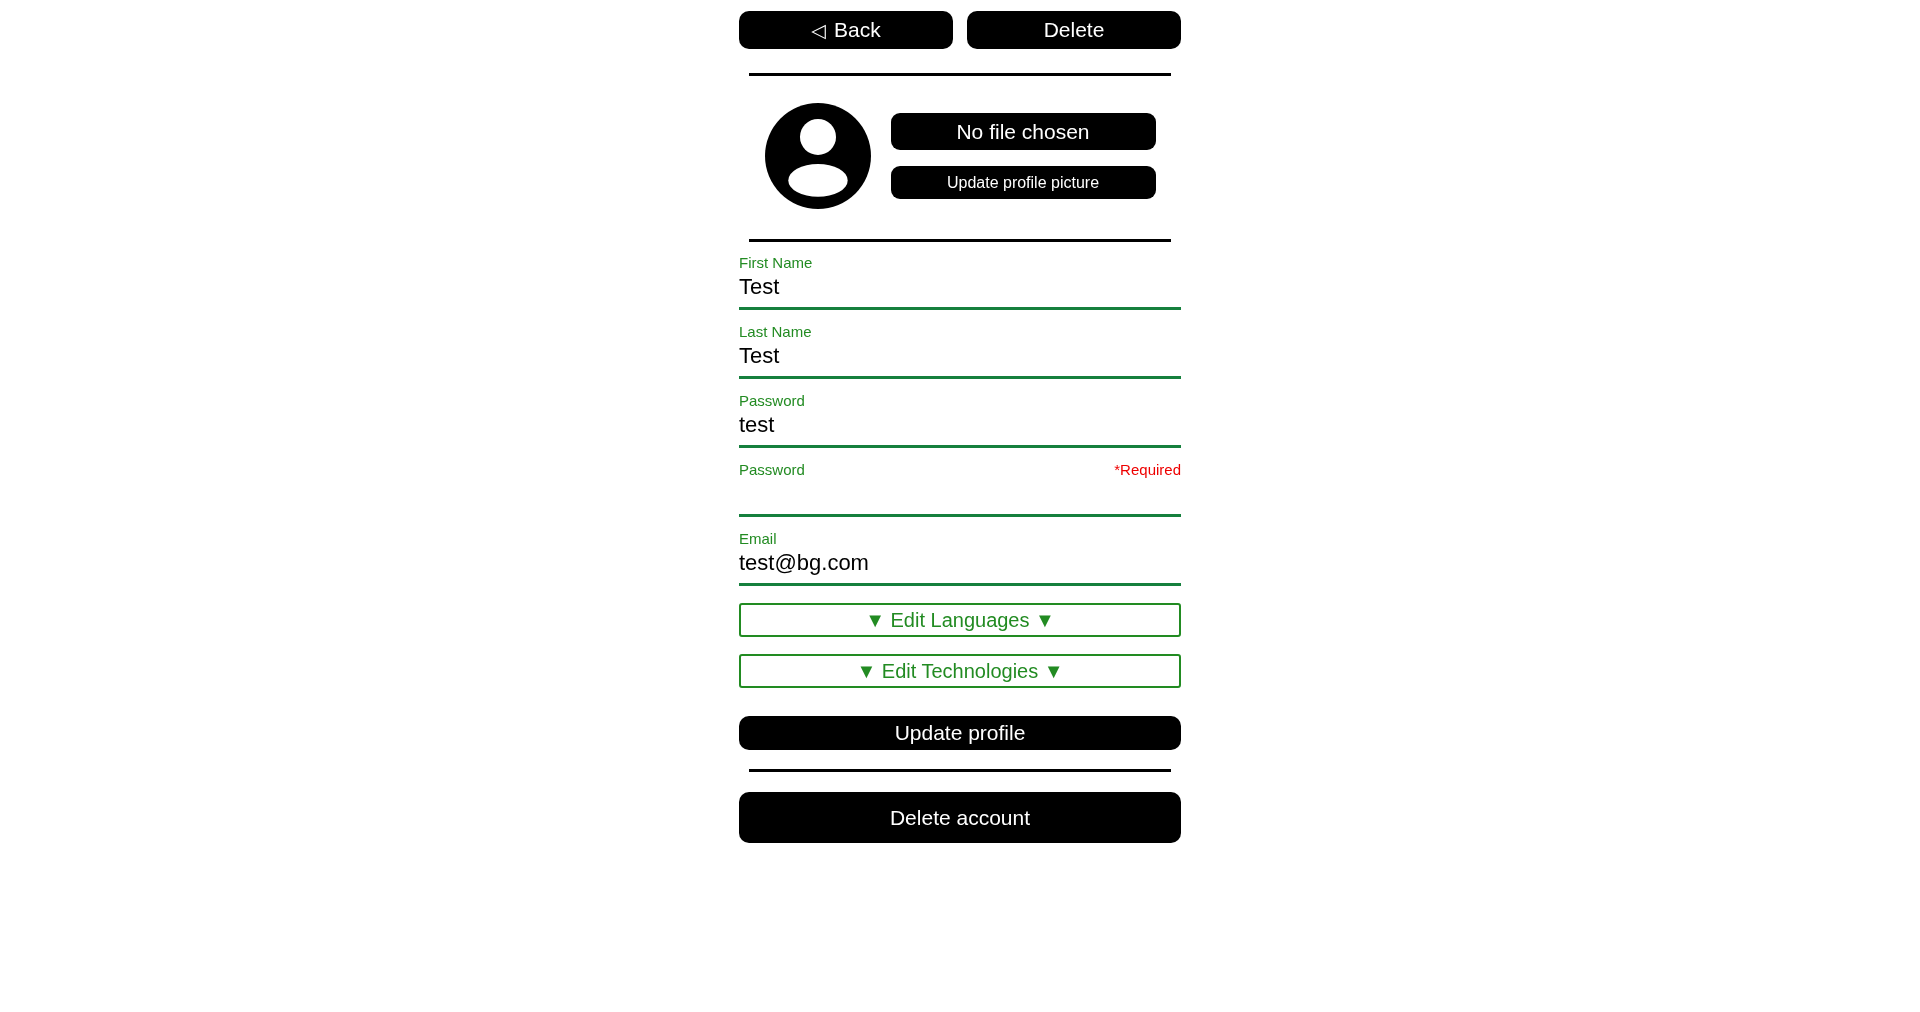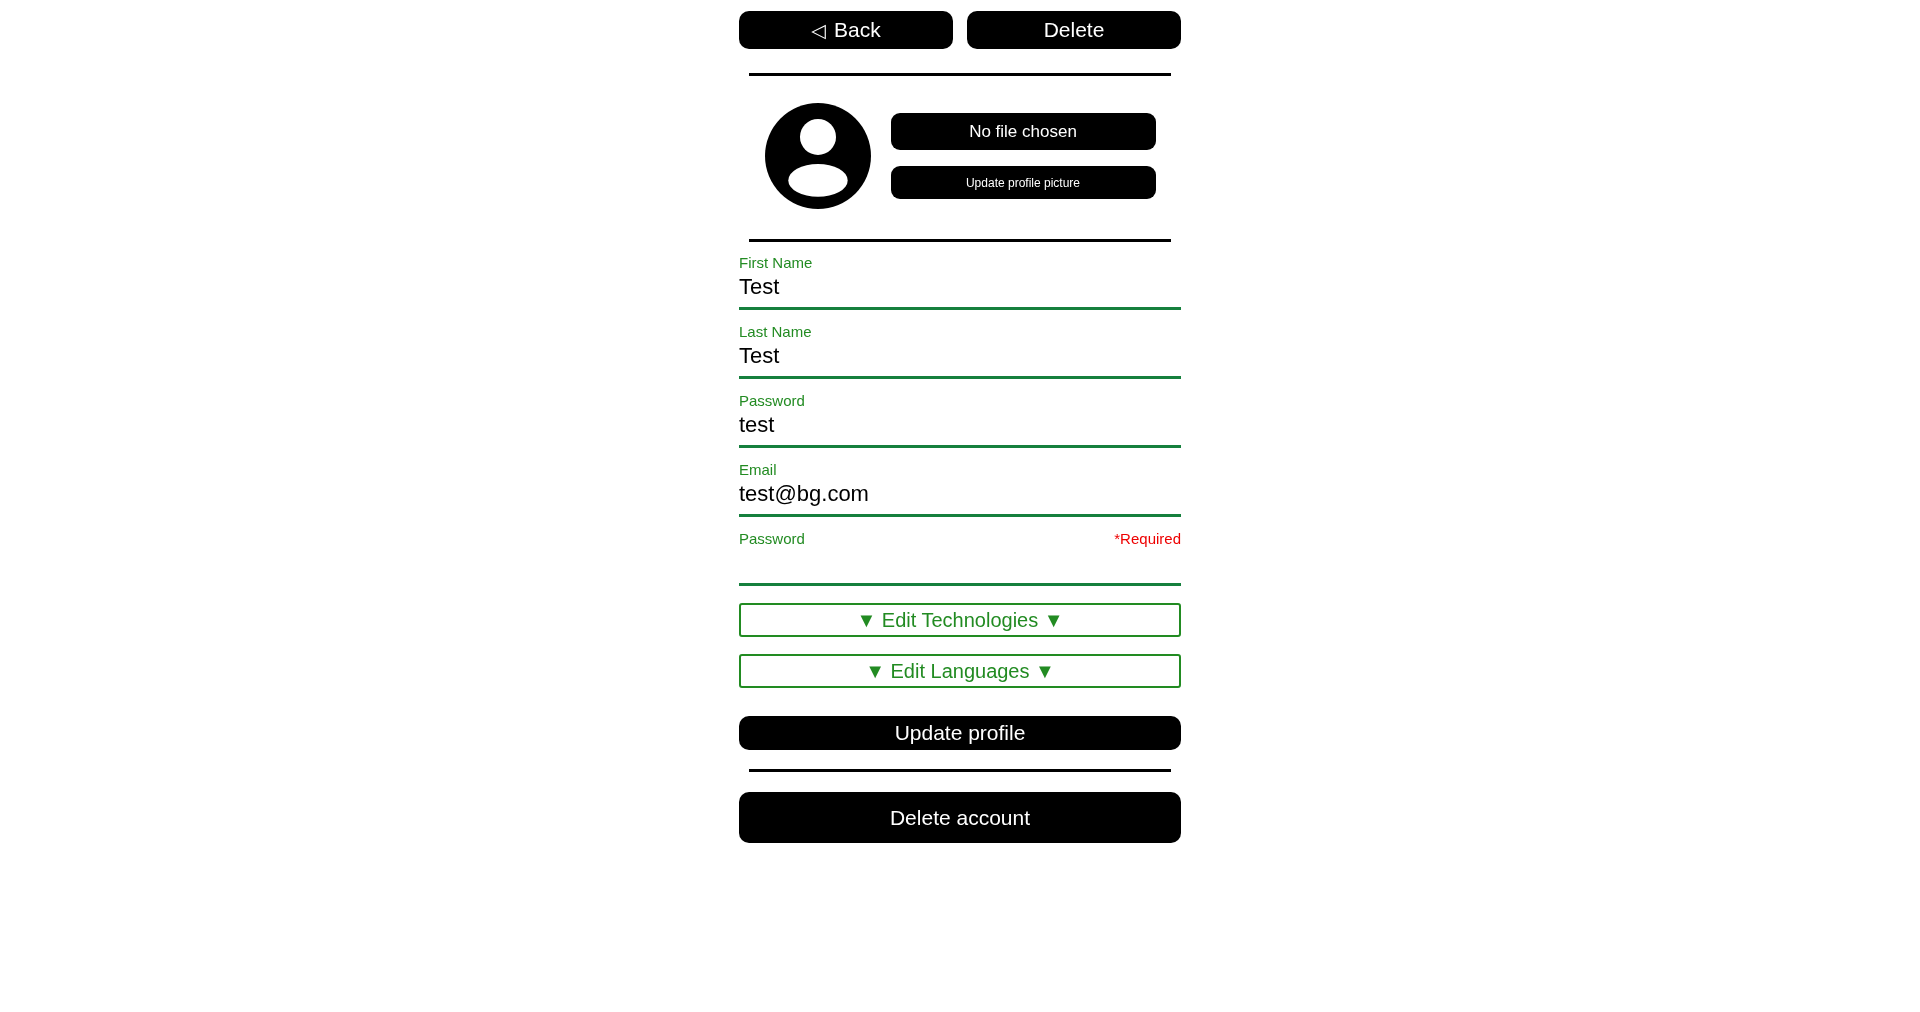--- a/index.html
+++ b/index.html
@@ -67,31 +67,31 @@
     width: 265px;
     display: flex;
     flex-direction: column;
   }
   .file-bar {
     background: #000000;
     color: #ffffff;
     border: none;
     border-radius: 9px;
     height: 37px;
-    font-size: 17px;
+    font-size: 21px;
     font-family: inherit;
     display: flex;
     align-items: center;
     justify-content: center;
     cursor: pointer;
   }
   .update-pic-btn {
     margin-top: 16px;
     height: 33px;
-    font-size: 12px;
+    font-size: 16px;
     border-radius: 9px;
   }
   
   .form { margin-top: 12px; }
   .field { margin-bottom: 13px; }
   .field:last-of-type { margin-bottom: 0; }
   .field-label-row {
     display: flex;
     justify-content: space-between;
     align-items: flex-end;
@@ -188,36 +188,36 @@
 
     <div class="field">
       <div class="field-label-row">
         <span class="field-label">Password</span>
       </div>
       <input class="field-input" type="text" value="test" style="">
     </div>
 
     <div class="field">
       <div class="field-label-row">
-        <span class="field-label">Email</span>
-      </div>
-      <input class="field-input" type="text" value="test@bg.com" style="">
-    </div>
-
-    <div class="field">
-      <div class="field-label-row">
         <span class="field-label">Password</span>
         <span class="required-note">*Required</span>
       </div>
       <input class="field-input" type="password" value="" style="">
     </div>
 
+    <div class="field">
+      <div class="field-label-row">
+        <span class="field-label">Email</span>
+      </div>
+      <input class="field-input" type="text" value="test@bg.com" style="">
+    </div>
+
+    <button class="btn-green-outline edit-languages-btn">▼ Edit Languages ▼</button>
+
     <button class="btn-green-outline edit-technologies-btn">▼ Edit Technologies ▼</button>
-
-    <button class="btn-green-outline edit-languages-btn">▼ Edit Languages ▼</button>
 
     <button class="btn-black update-profile-btn">
       <span>Update profile</span>
     </button>
   </div>
 
   <hr class="divider divider-bottom">
 
   <button class="btn-black delete-account-btn">
     <span>Delete account</span>

